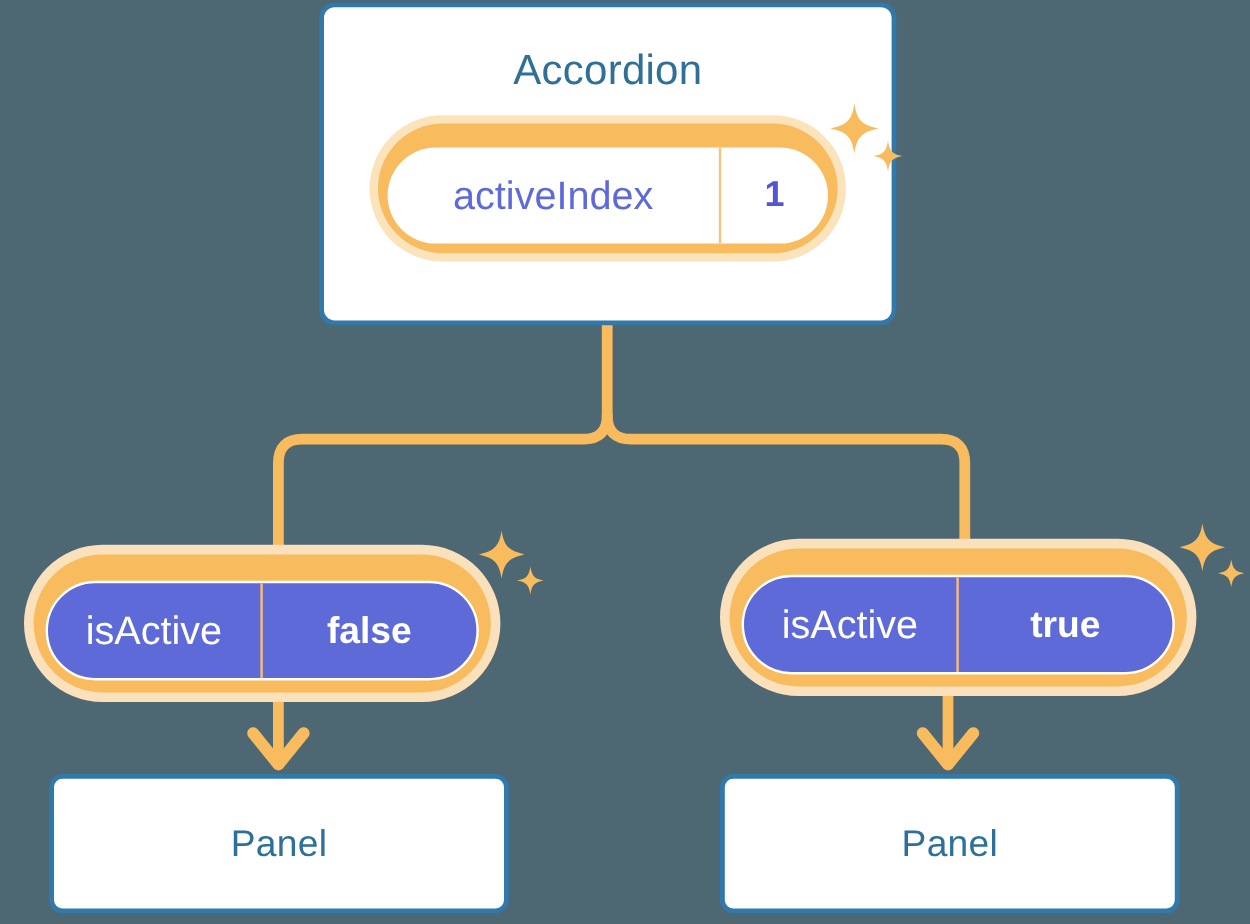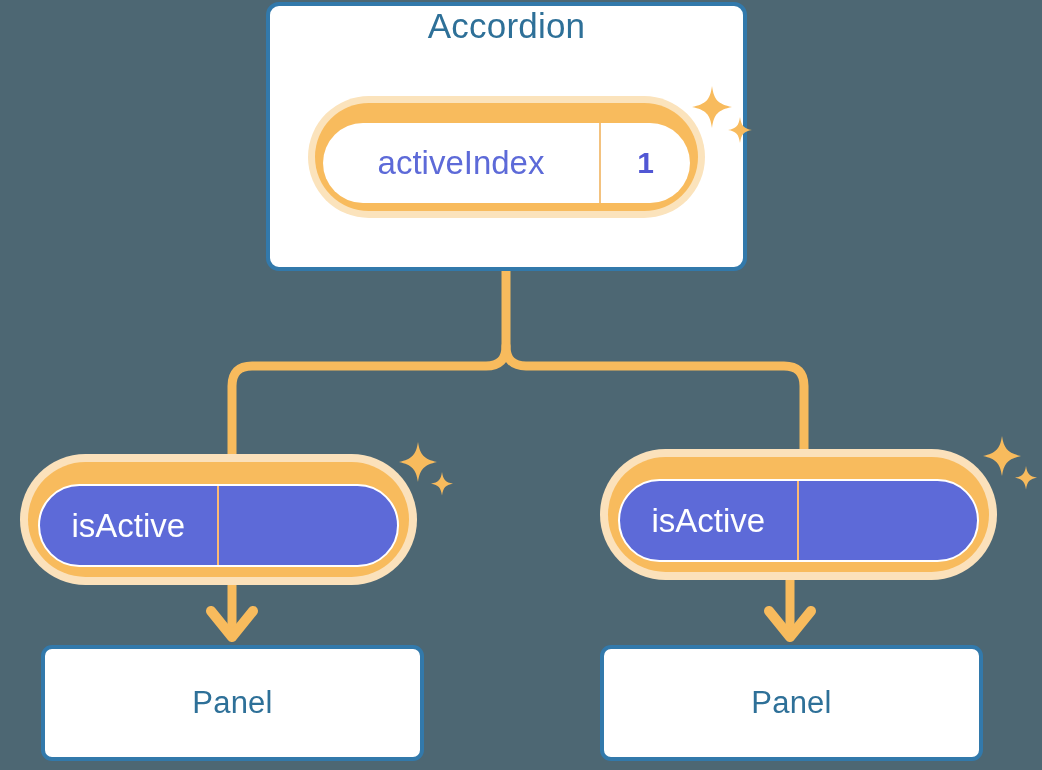--- a/index.html
+++ b/index.html
@@ -48,20 +48,21 @@
   
   #accordion-card {
     left: 266px;
     top: 2px;
     width: 481px;
     height: 269px;
     border-radius: 13px;
   }
   #accordion-card .comp-title {
     font-size: 35px;
+    margin-top: 33px;
   }
 
   
   .pill {
     position: absolute;
     display: flex;
     align-items: stretch;
     box-sizing: border-box;
     z-index: 3;
   }
@@ -204,39 +205,41 @@
       <path d="M24 2 C26 16 30 20 44 23 C30 26 26 30 24 44 C22 30 18 26 4 23 C18 20 22 16 24 2 Z" fill="#f8bb5d"></path>
       <path d="M52 33 C53.3 42 55.8 44.5 64 46 C55.8 47.5 53.3 50 52 59 C50.7 50 48.2 47.5 40 46 C48.2 44.5 50.7 42 52 33 Z" fill="#f8bb5d"></path>
     </svg>
   </div>
 
   <div id="pill-left" class="pill pill-child">
     <div class="pill-outer"></div>
     <div class="pill-ring"></div>
     <div class="pill-body">
       <div class="pill-key">isActive</div>
+      <div class="pill-val">false</div>
     </div>
   </div>
 
   <div class="sparkle-group" style="left:396px; top:440px;">
     <svg class="spark-svg" width="62" height="64" viewBox="0 0 62 64">
       <path d="M22 2 C24 15 28 19 41 22 C28 25 24 29 22 42 C20 29 16 25 3 22 C16 19 20 15 22 2 Z" fill="#f8bb5d"></path>
       <path d="M46 32 C47.2 40 49.5 42.3 57 43.7 C49.5 45.1 47.2 47.4 46 55.4 C44.8 47.4 42.5 45.1 35 43.7 C42.5 42.3 44.8 40 46 32 Z" fill="#f8bb5d"></path>
     </svg>
   </div>
 
   <div id="panel-left" class="comp-card panel-card">
     <div class="comp-title">Panel</div>
   </div>
 
   <div id="pill-right" class="pill pill-child">
     <div class="pill-outer"></div>
     <div class="pill-ring"></div>
     <div class="pill-body">
       <div class="pill-key">isActive</div>
+      <div class="pill-val">true</div>
     </div>
   </div>
 
   <div class="sparkle-group" style="left:980px; top:434px;">
     <svg class="spark-svg" width="62" height="64" viewBox="0 0 62 64">
       <path d="M22 2 C24 15 28 19 41 22 C28 25 24 29 22 42 C20 29 16 25 3 22 C16 19 20 15 22 2 Z" fill="#f8bb5d"></path>
       <path d="M46 32 C47.2 40 49.5 42.3 57 43.7 C49.5 45.1 47.2 47.4 46 55.4 C44.8 47.4 42.5 45.1 35 43.7 C42.5 42.3 44.8 40 46 32 Z" fill="#f8bb5d"></path>
     </svg>
   </div>
 

